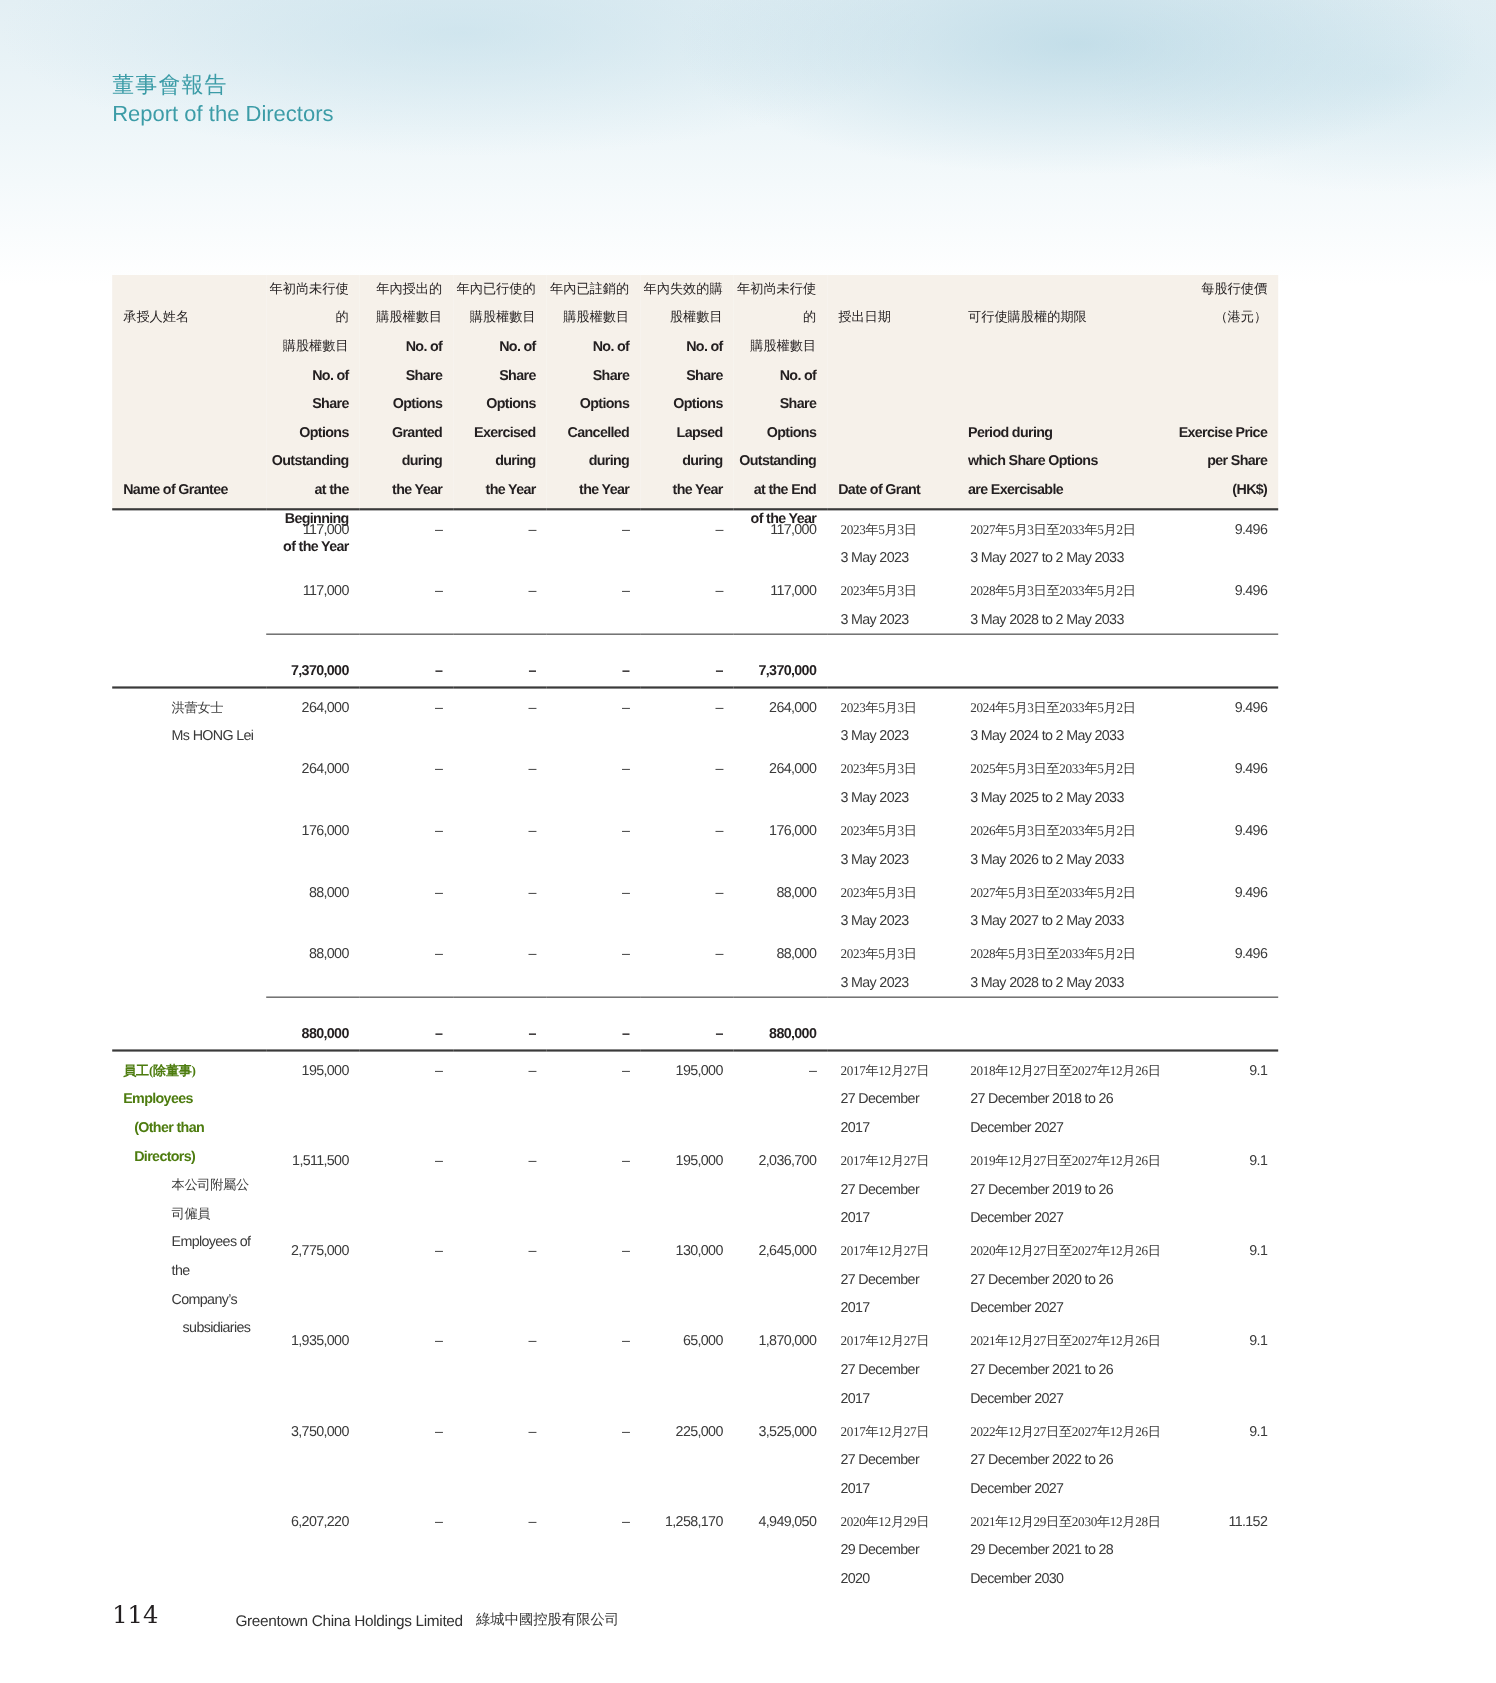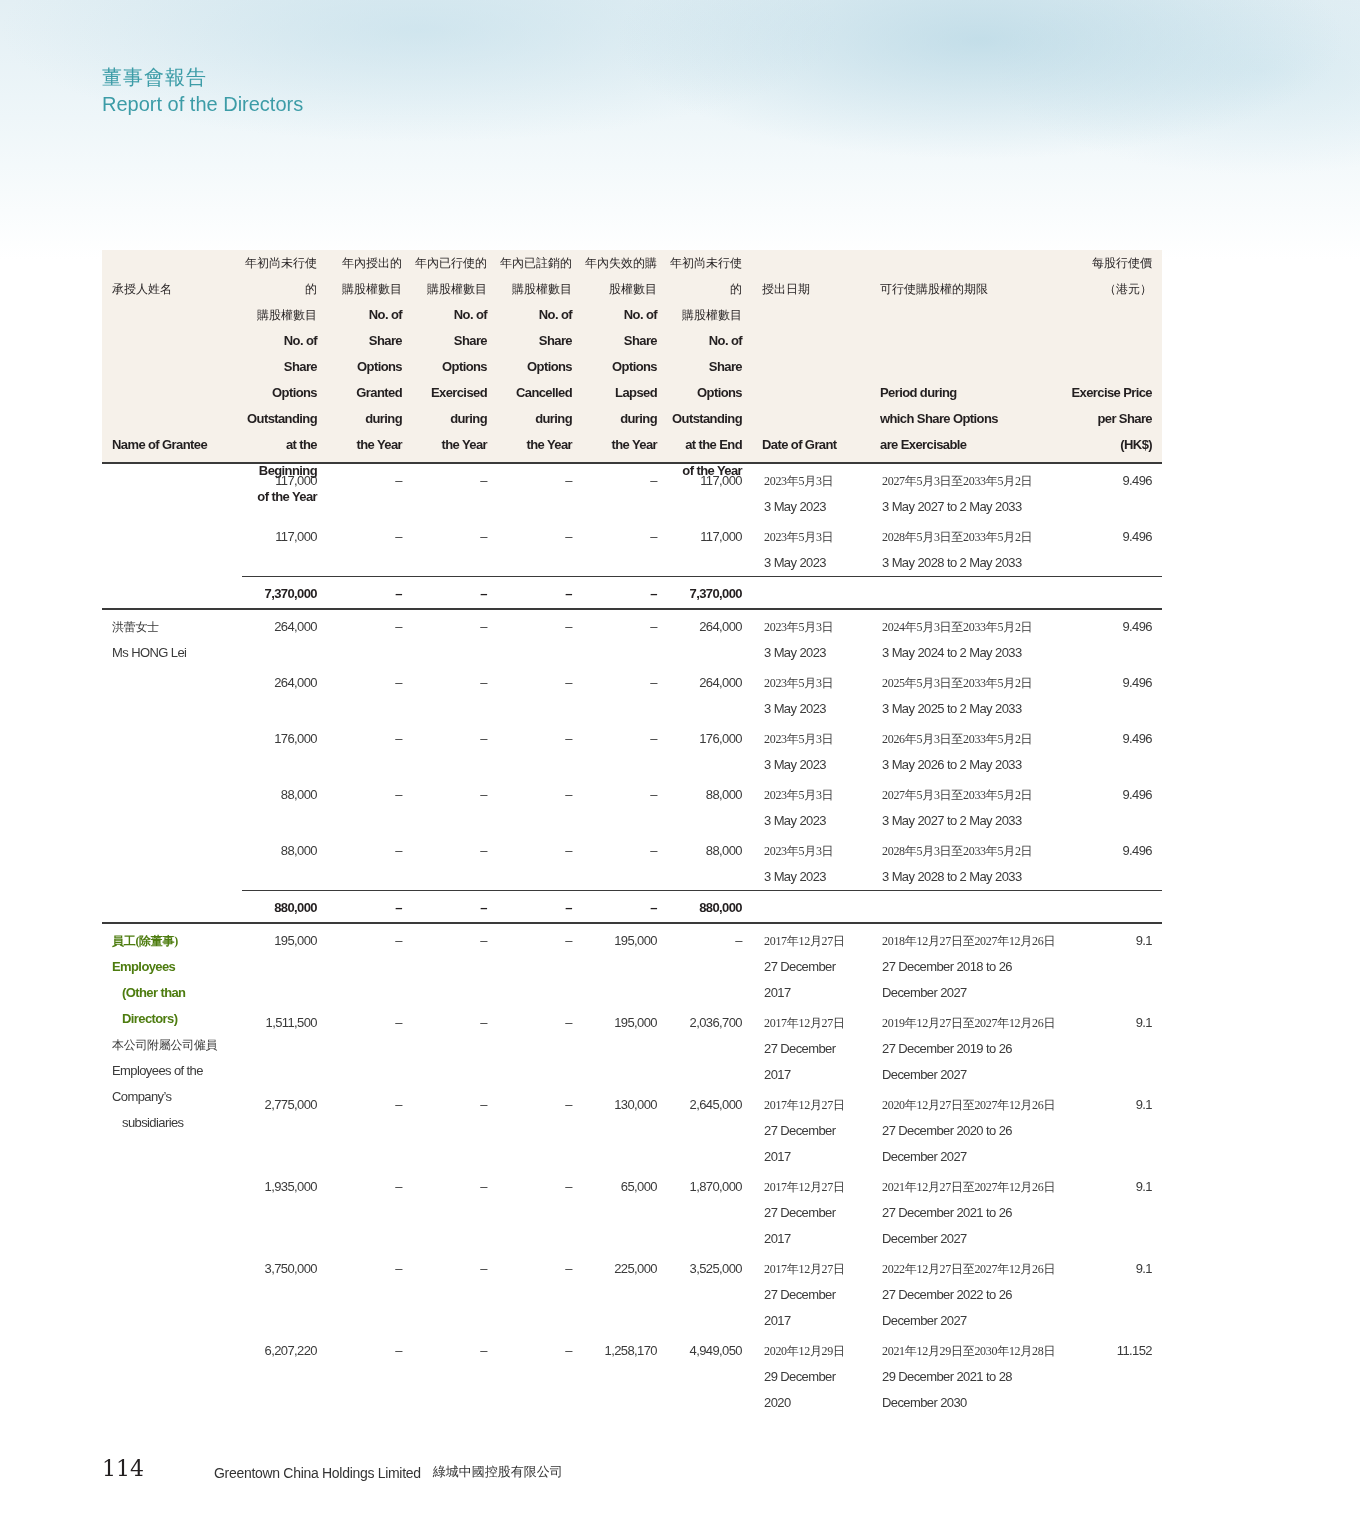--- a/index.html
+++ b/index.html
@@ -31,40 +31,40 @@
   table.opts col.c-num { width: 85px; }
   table.opts col.c-date { width: 118px; }
   table.opts col.c-period { width: 200px; }
   table.opts col.c-price { width: 92px; }
 
   thead th {
     background: #f6f1ea; font-weight: normal; vertical-align: bottom;
     padding: 0 10px 4px 0; text-align: right; line-height: 26px;
   }
   thead th.left { text-align: left; padding-left: 10px; }
-  thead th .zh { font-family: Liberation Serif, serif; font-size: 12px; letter-spacing: 0; display: block; }
+  thead th .zh { font-family: Liberation Mono, monospace; font-size: 12px; letter-spacing: 0; display: block; }
   thead th .en { font-weight: bold; display: block; }
   thead th .stack { display: flex; flex-direction: column; justify-content: space-between; height: 208px; }
   thead tr { border-bottom: 2px solid #3a3a3a; }
 
   tbody td {
     padding: 0 10px 0 0; text-align: right; vertical-align: top;
     line-height: 26px; color: #3a3a3a;
   }
   tbody td.left { text-align: left; padding-left: 10px; }
   tbody td.date, tbody td.period { text-align: left; padding-left: 12px; }
   tbody td.first-row { padding-top: 4px; }
   .zh-inline { font-family: Liberation Serif, serif; font-size: 12px; letter-spacing: -0.3px; }
 
-  tr.total td { font-weight: bold; color: #231f20; padding-top: 4px; padding-bottom: 1px; }
+  tr.total td { font-weight: bold; color: #231f20; padding-top: 20px; padding-bottom: 1px; }
   tr.total td.num-cell { border-top: 1.5px solid #3a3a3a; }
   tr.total td.blank-start { border-top: none; }
   tr.total { border-bottom: 2px solid #3a3a3a; }
 
-  .grantee-name { display: block; }
+  .grantee-name { display: block; margin-left: 44px; }
   .grantee-bold { font-weight: bold; color: #4d7c0f; display: block; }
   .indent { padding-left: 10px; display: block; }
 
   .footer { position: absolute; left: 102px; top: 1456px; display: flex; align-items: flex-end; }
   .footer .page-no { font-family: "DejaVu Serif", serif; font-size: 22px; color: #231f20; width: 112px; }
   .footer .company { font-family: "Liberation Sans", sans-serif; font-size: 14px; color: #333; letter-spacing: -0.3px; }
   .footer .company-zh { font-family: "DejaVu Sans", sans-serif; font-size: 13px; color: #333; margin-left: 12px; }
 </style>
 </head>
 <body>

